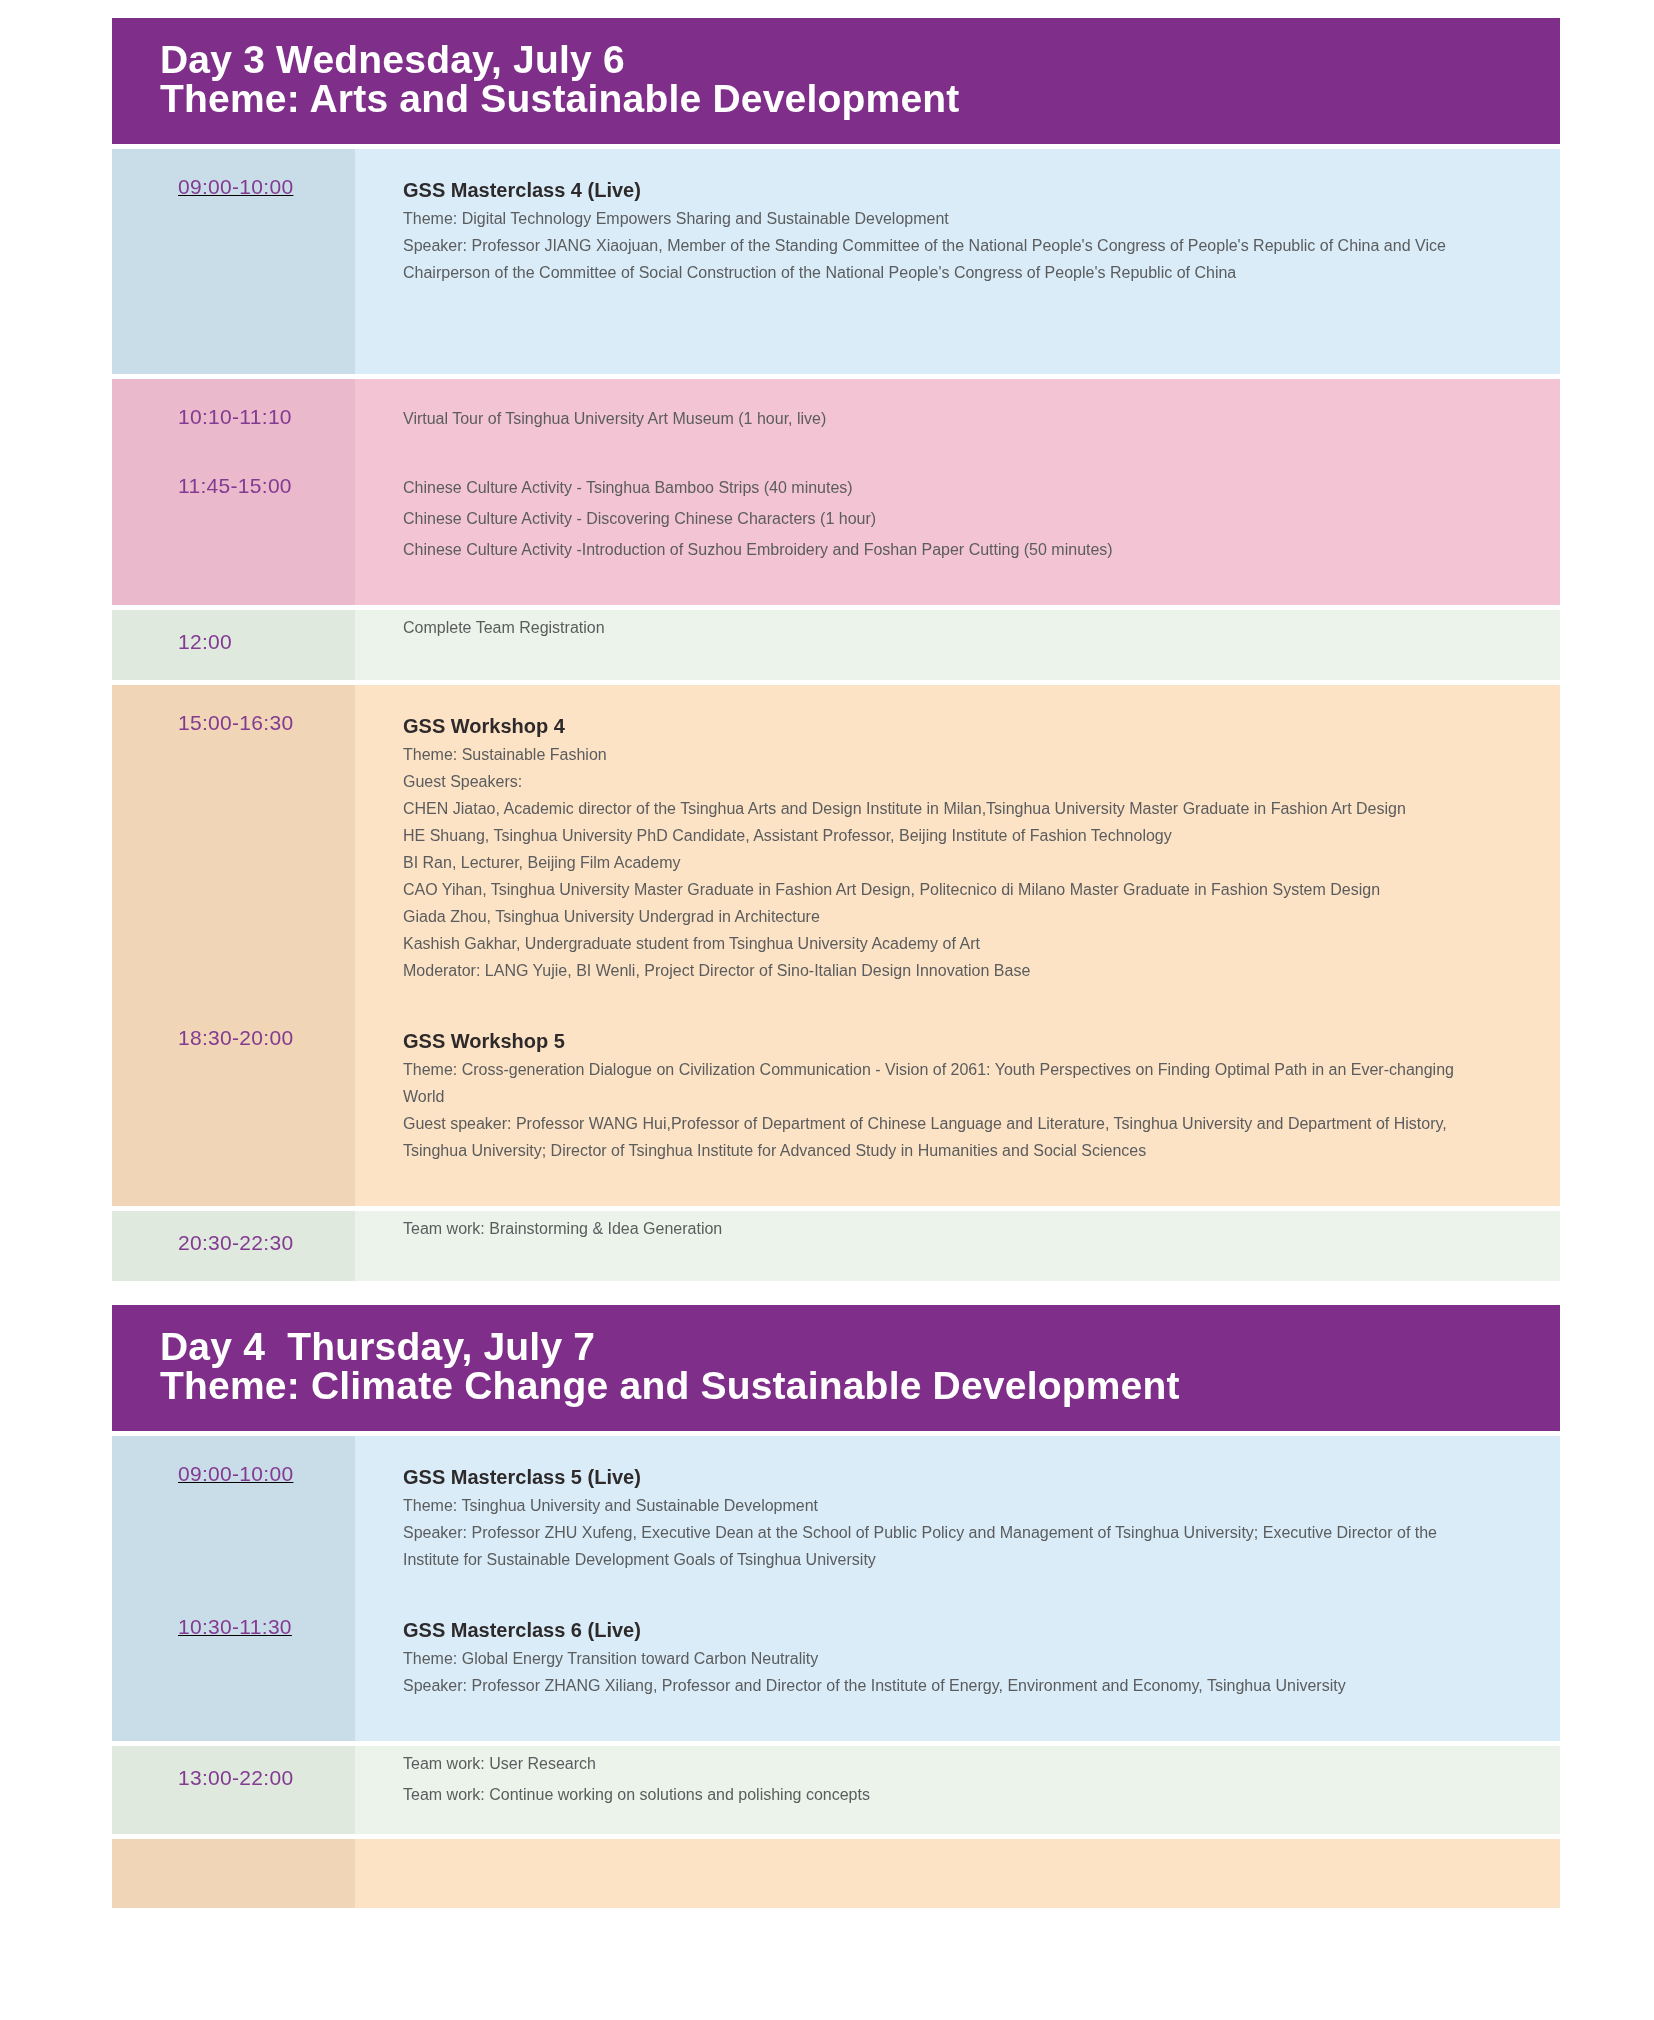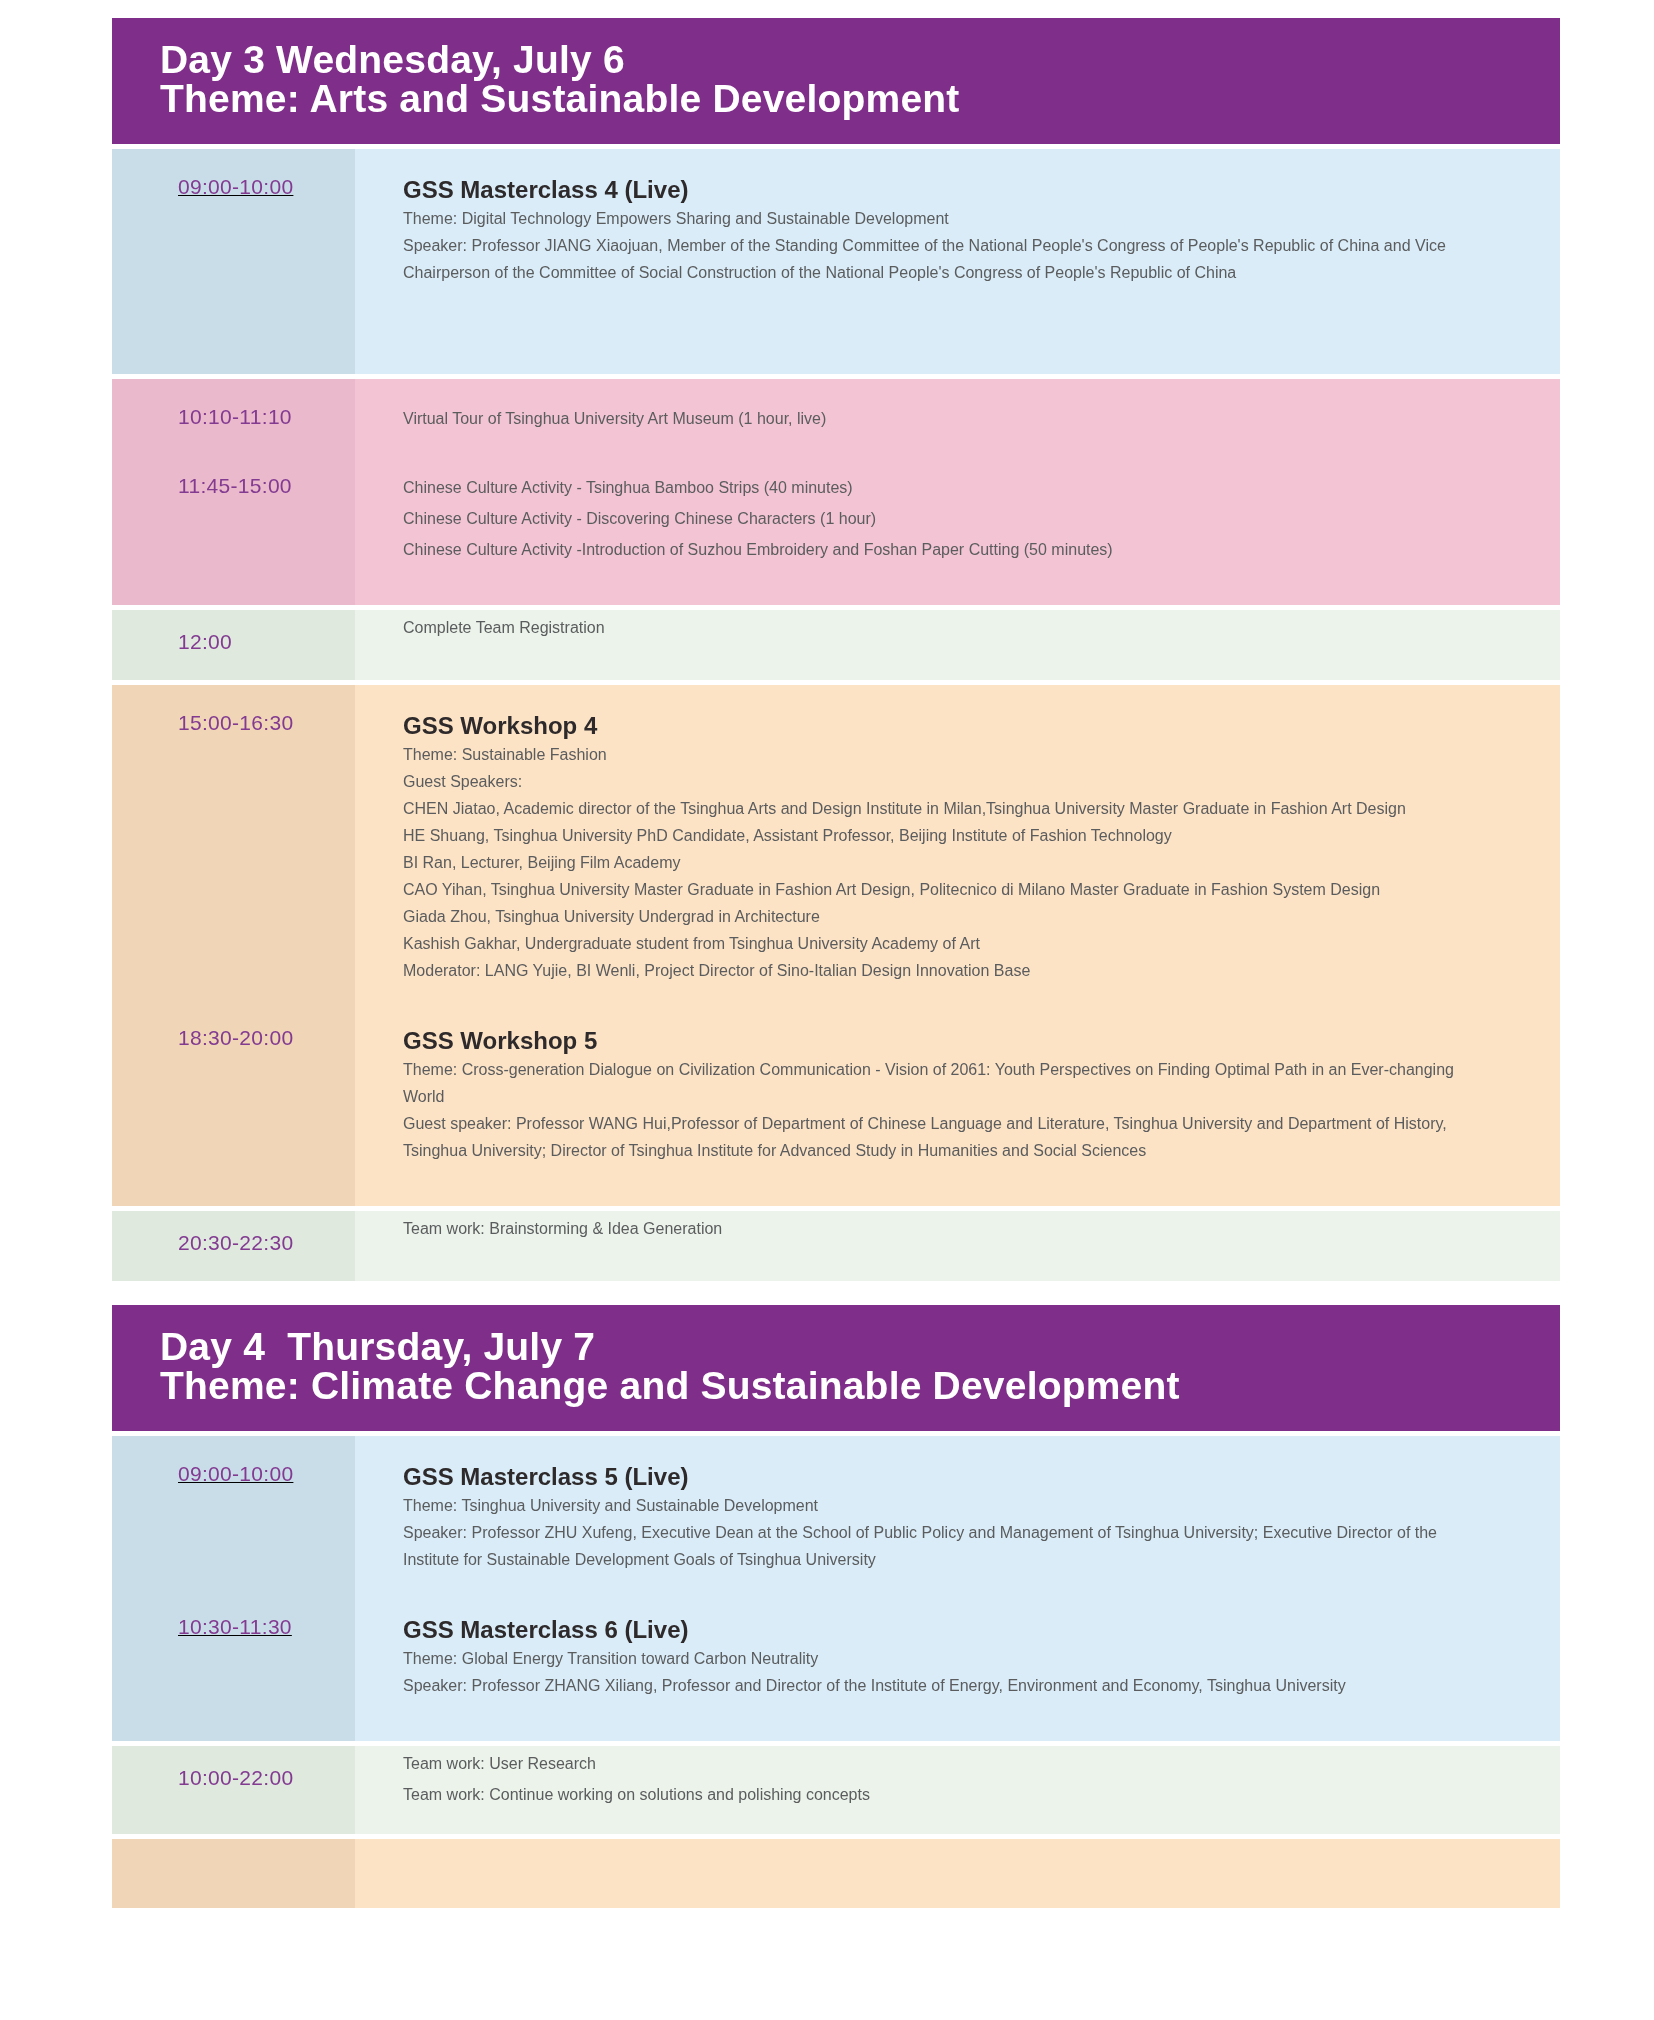--- a/index.html
+++ b/index.html
@@ -50,21 +50,21 @@
   .block:last-child > .content-cell{padding-bottom:42px;}
   .block + .block > .time-cell,
   .block + .block > .content-cell{padding-top:42px;}
   .time{
     font-size:21px;
     color:var(--time-text);
     letter-spacing:.3px;
     white-space:nowrap;
   }
   .heading{
-    font-size:24px;
+    font-size:20px;
     font-weight:700;
     color:var(--heading-text);
     line-height:30px;
   }
   .line{
     font-size:16px;
     color:var(--body-text);
     line-height:27px;
   }
   
@@ -211,21 +211,21 @@
           <div class="heading">GSS Masterclass 6 (Live)</div>
           <div class="line">Theme: Global Energy Transition toward Carbon Neutrality</div>
           <div class="line">Speaker: Professor ZHANG Xiliang, Professor and Director of the Institute of Energy, Environment and Economy, Tsinghua University</div>
         </div>
       </div>
     </div>
 
     <div class="row green">
       <div class="block">
         <div class="cell time-cell">
-          <span class="time">10:00-22:00</span>
+          <span class="time">13:00-22:00</span>
         </div>
         <div class="cell content-cell">
           <div class="line">Team work: User Research</div>
           <div class="line">Team work: Continue working on solutions and polishing concepts</div>
         </div>
       </div>
     </div>
 
     <div class="row peach">
       <div class="block">

